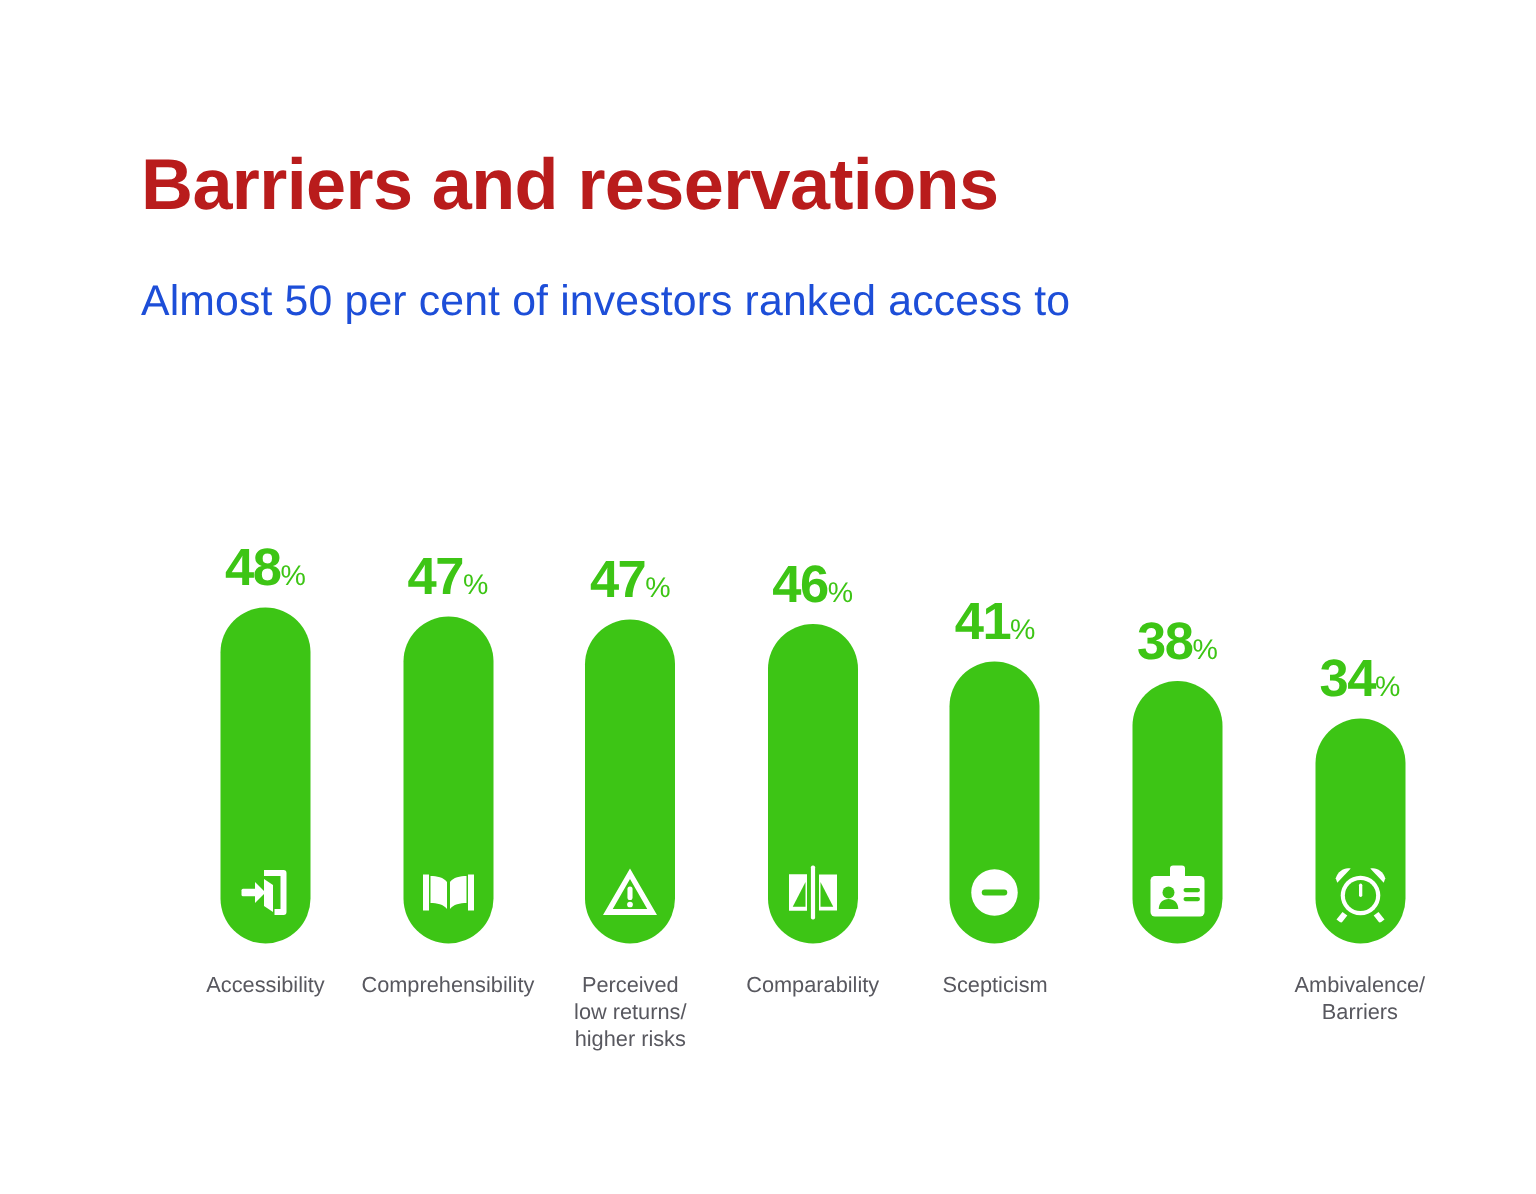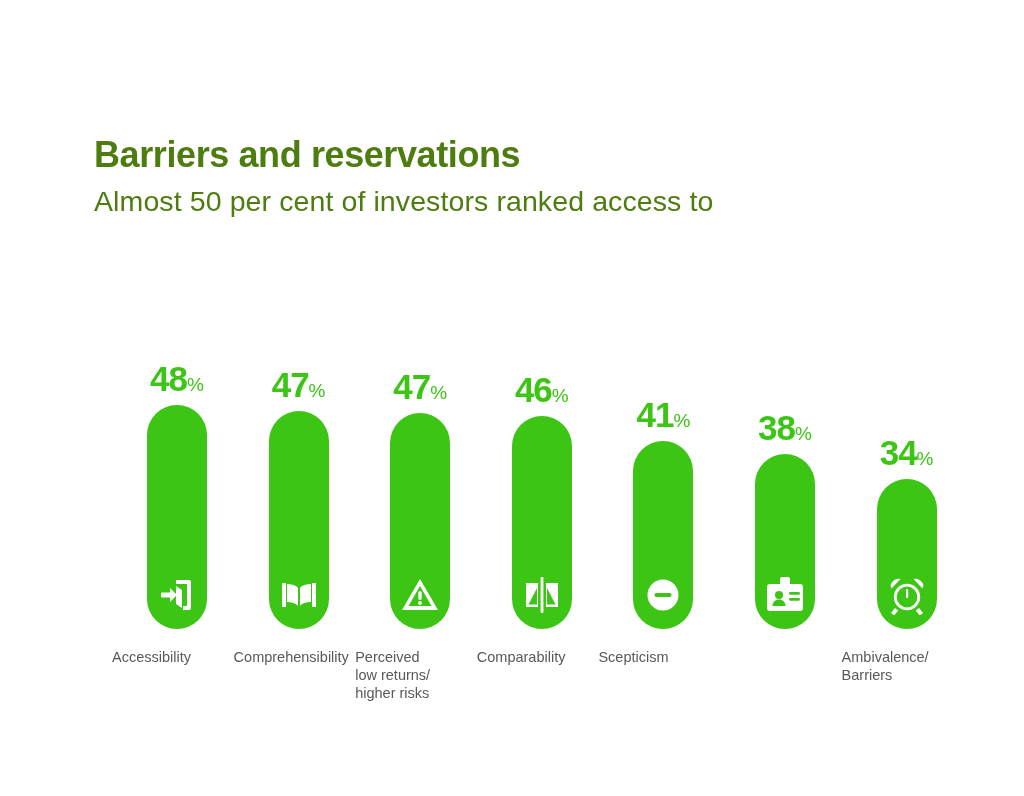--- a/index.html
+++ b/index.html
@@ -17,36 +17,35 @@
   #infographic {
     position: absolute;
     inset: 0;
   }
 
   
   .title {
     position: absolute;
     left: 94px;
     top: 96px;
-    font-size: 36px;
+    font-size: 48px;
     font-weight: bold;
     letter-spacing: -0.4px;
-    color: #4d7c0f;
+    color: #b91c1c;
     white-space: nowrap;
-    margin-top: 38px;
   }
   .subtitle {
     position: absolute;
     left: 94px;
     top: 182px;
     width: 740px;
     font-size: 28.5px;
     line-height: 38px;
     font-weight: 300;
-    color: #4d7c0f;
+    color: #1d4ed8;
     letter-spacing: 0.1px;
   }
   .subtitle .line {
     display: block;
     white-space: nowrap;
   }
 
   
   #chart {
     position: absolute;
@@ -101,21 +100,21 @@
   .bar-icon svg {
     display: block;
     width: 40px;
     height: 40px;
   }
   .cat-label {
     position: absolute;
     left: -4px;
     width: 130px;
     top: 648px;
-    text-align: left;
+    text-align: center;
     font-size: 14.5px;
     font-weight: 300;
     line-height: 18px;
     color: #58585f;
   }
   .cat-label .l {
     display: block;
   }
 </style>
 </head>

